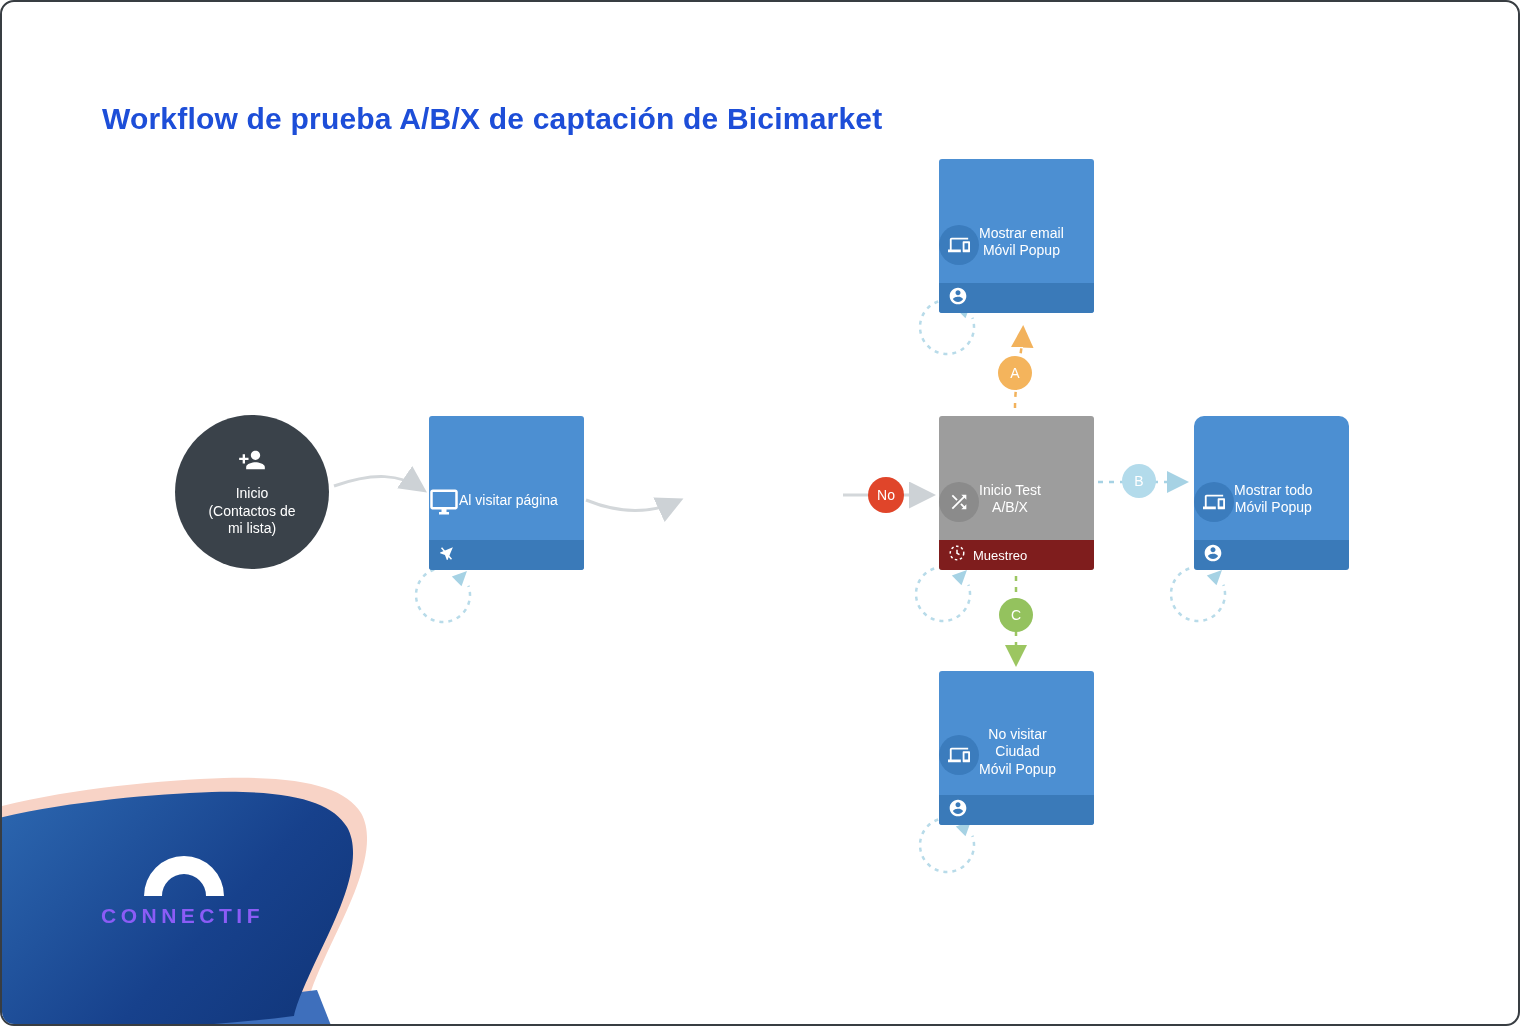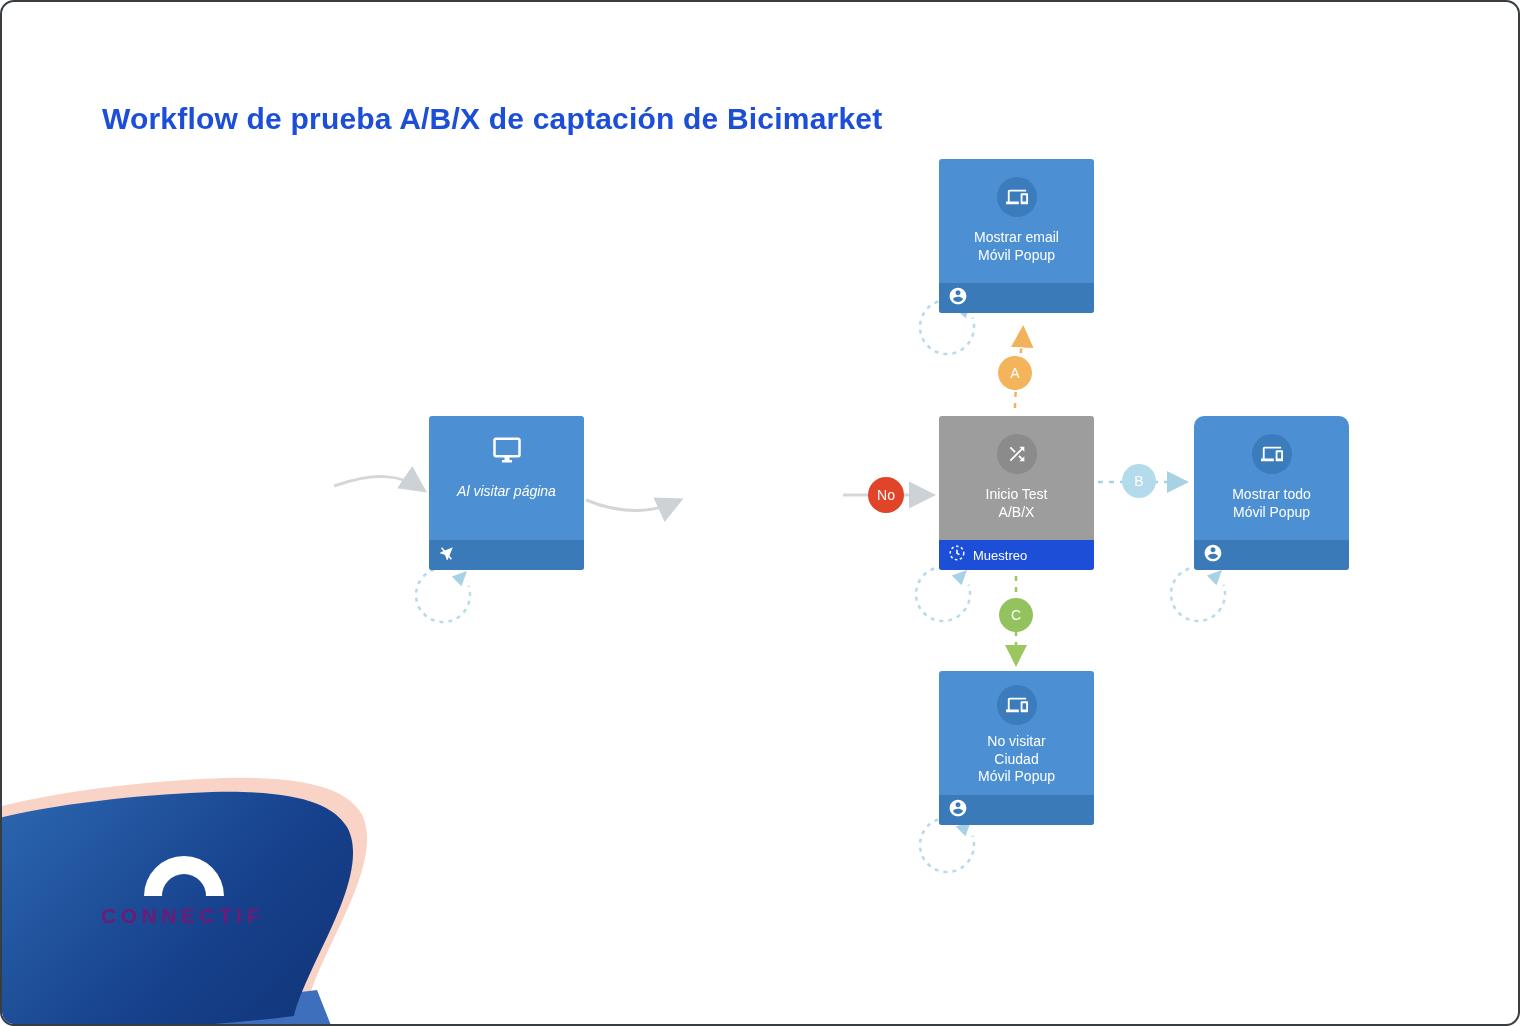--- a/index.html
+++ b/index.html
@@ -17,21 +17,21 @@
     position: absolute; left: 100px; top: 100px; margin: 0;
     font-size: 30px; font-weight: 700; color: #1d4ed8;
     letter-spacing: 0.2px;
   }
   svg.layer { position:absolute; left:0; top:0; pointer-events:none; }
 
   
   .node {
     position: absolute; width: 155px; height: 154px;
     border-radius: 3px; color: #fff;
-    display: flex; flex-direction: column; align-items: center;
+    display: flex; flex-direction: row; align-items: center;
     cursor: pointer;
   }
   .node.blue { background: #4c8fd2; }
   .node.gray { background: #9d9d9d; }
   .label {
     font-size: 14px; line-height: 1.25; white-space: pre-line;
     text-align: center; margin-top: 12px;
   }
   .icon-plain { margin-top: 17px; height: 34px; display:flex; align-items:center; justify-content:center; }
   .icon-circle {
@@ -45,21 +45,21 @@
     position:absolute; left:7px; top:7px; width:38px; height:38px;
     background:#8b8b8b; transform:rotate(45deg); border-radius:5px;
   }
   .diamond-check { position:absolute; left:14px; top:14px; }
   .footer {
     position:absolute; left:0; right:0; bottom:0; height:30px;
     display:flex; align-items:center; padding:0 9px; gap:7px;
     border-radius:0 0 3px 3px;
   }
   .node.blue .footer { background:#3a7ab9; }
-  .node.gray .footer { background:#1d4ed8; }
+  .node.gray .footer { background:#7f1d1d; }
   .footer-text { font-size:13px; color:#fff; }
 
   .start-node {
     position:absolute; left:173px; top:413px;
     width:154px; height:154px; border-radius:50%;
     background:#3a424a; color:#fff; cursor:pointer;
     display:flex; flex-direction:column; align-items:center; justify-content:center; gap:7px;
   }
   .start-node .label { margin-top:0; }
 
@@ -70,21 +70,21 @@
     font-size:14px; font-weight:400; cursor:pointer;
   }
   .clabel.no { left:866px; top:475px; width:36px; height:36px; background:#e0452a; }
   .clabel.a  { left:996px; top:354px; width:34px; height:34px; background:#f4b45c; }
   .clabel.b  { left:1120px; top:462px; width:34px; height:34px; background:#b3dbeb; }
   .clabel.c  { left:997px; top:596px; width:34px; height:34px; background:#94c25e; }
 
   
   .logo-arch { position:absolute; left:142px; top:842px; }
   .logo-text {
-    position:absolute; left:99px; top:902px; color:#701a75;
+    position:absolute; left:99px; top:902px; color:#8b5cf6;
     font-size:21px; font-weight:700; letter-spacing:4.5px;
   }
 </style>
 </head>
 <body>
 
 <div class="canvas">
 
   <svg class="layer" width="1520" height="1026">
     <defs>
@@ -129,28 +129,38 @@
         <polygon points="965,568 959.5,583.2 949.8,573.5" fill="#a6d2e4"></polygon>
         <path d="M 1196 565 A 27 27 0 1 0 1221.4 582.8" fill="none" stroke="#b8dbe9" stroke-width="2.5" stroke-dasharray="4 5"></path>
         <polygon points="1220,568 1214.5,583.2 1204.8,573.5" fill="#a6d2e4"></polygon>
         <path d="M 945 816 A 27 27 0 1 0 970.4 833.8" fill="none" stroke="#b8dbe9" stroke-width="2.5" stroke-dasharray="4 5"></path>
         <polygon points="969,819 963.5,834.2 953.8,824.5" fill="#a6d2e4"></polygon>
       </g>
   </svg>
 
   <h1 class="title">Workflow de prueba A/B/X de captación de Bicimarket</h1>
 
+  <div class="start-node">
+    <span>
+      <svg width="28" height="28" viewBox="0 0 24 24" fill="#ffffff">
+          <path d="M15 12c2.21 0 4-1.79 4-4s-1.79-4-4-4-4 1.79-4 4 1.79 4 4 4zm-9-2V7H4v3H1v2h3v3h2v-3h3v-2H6zm9 4c-2.67 0-8 1.34-8 4v2h16v-2c0-2.66-5.33-4-8-4z"></path>
+        </svg>
+    </span>
+    <div class="label">Inicio
+(Contactos de
+mi lista)</div>
+  </div>
 
   <div class="node blue" style="left:427px; top:414px;">
     <div class="icon-plain">
       <svg width="30" height="30" viewBox="0 0 24 24" fill="#ffffff">
           <path d="M21 2H3c-1.1 0-2 .9-2 2v12c0 1.1.9 2 2 2h7v2H8v2h8v-2h-2v-2h7c1.1 0 2-.9 2-2V4c0-1.1-.9-2-2-2zm0 14H3V4h18v12z"></path>
         </svg>
     </div>
-    <div class="label" style="margin-top:16px;font-style:italic;">Al visitar página</div>
+    <div class="label" style="margin-top:16px;">Al visitar página</div>
     <div class="footer">
       <span>
         <svg width="17" height="17" viewBox="0 0 24 24">
             <path d="M21 3L3 10.53v.98l6.84 2.65L12.48 21h.98L21 3z" fill="#ffffff"></path>
             <path d="M5 4 L19 20" stroke="#ffffff" stroke-width="2"></path>
           </svg>
       </span>
     </div>
   </div>
 

